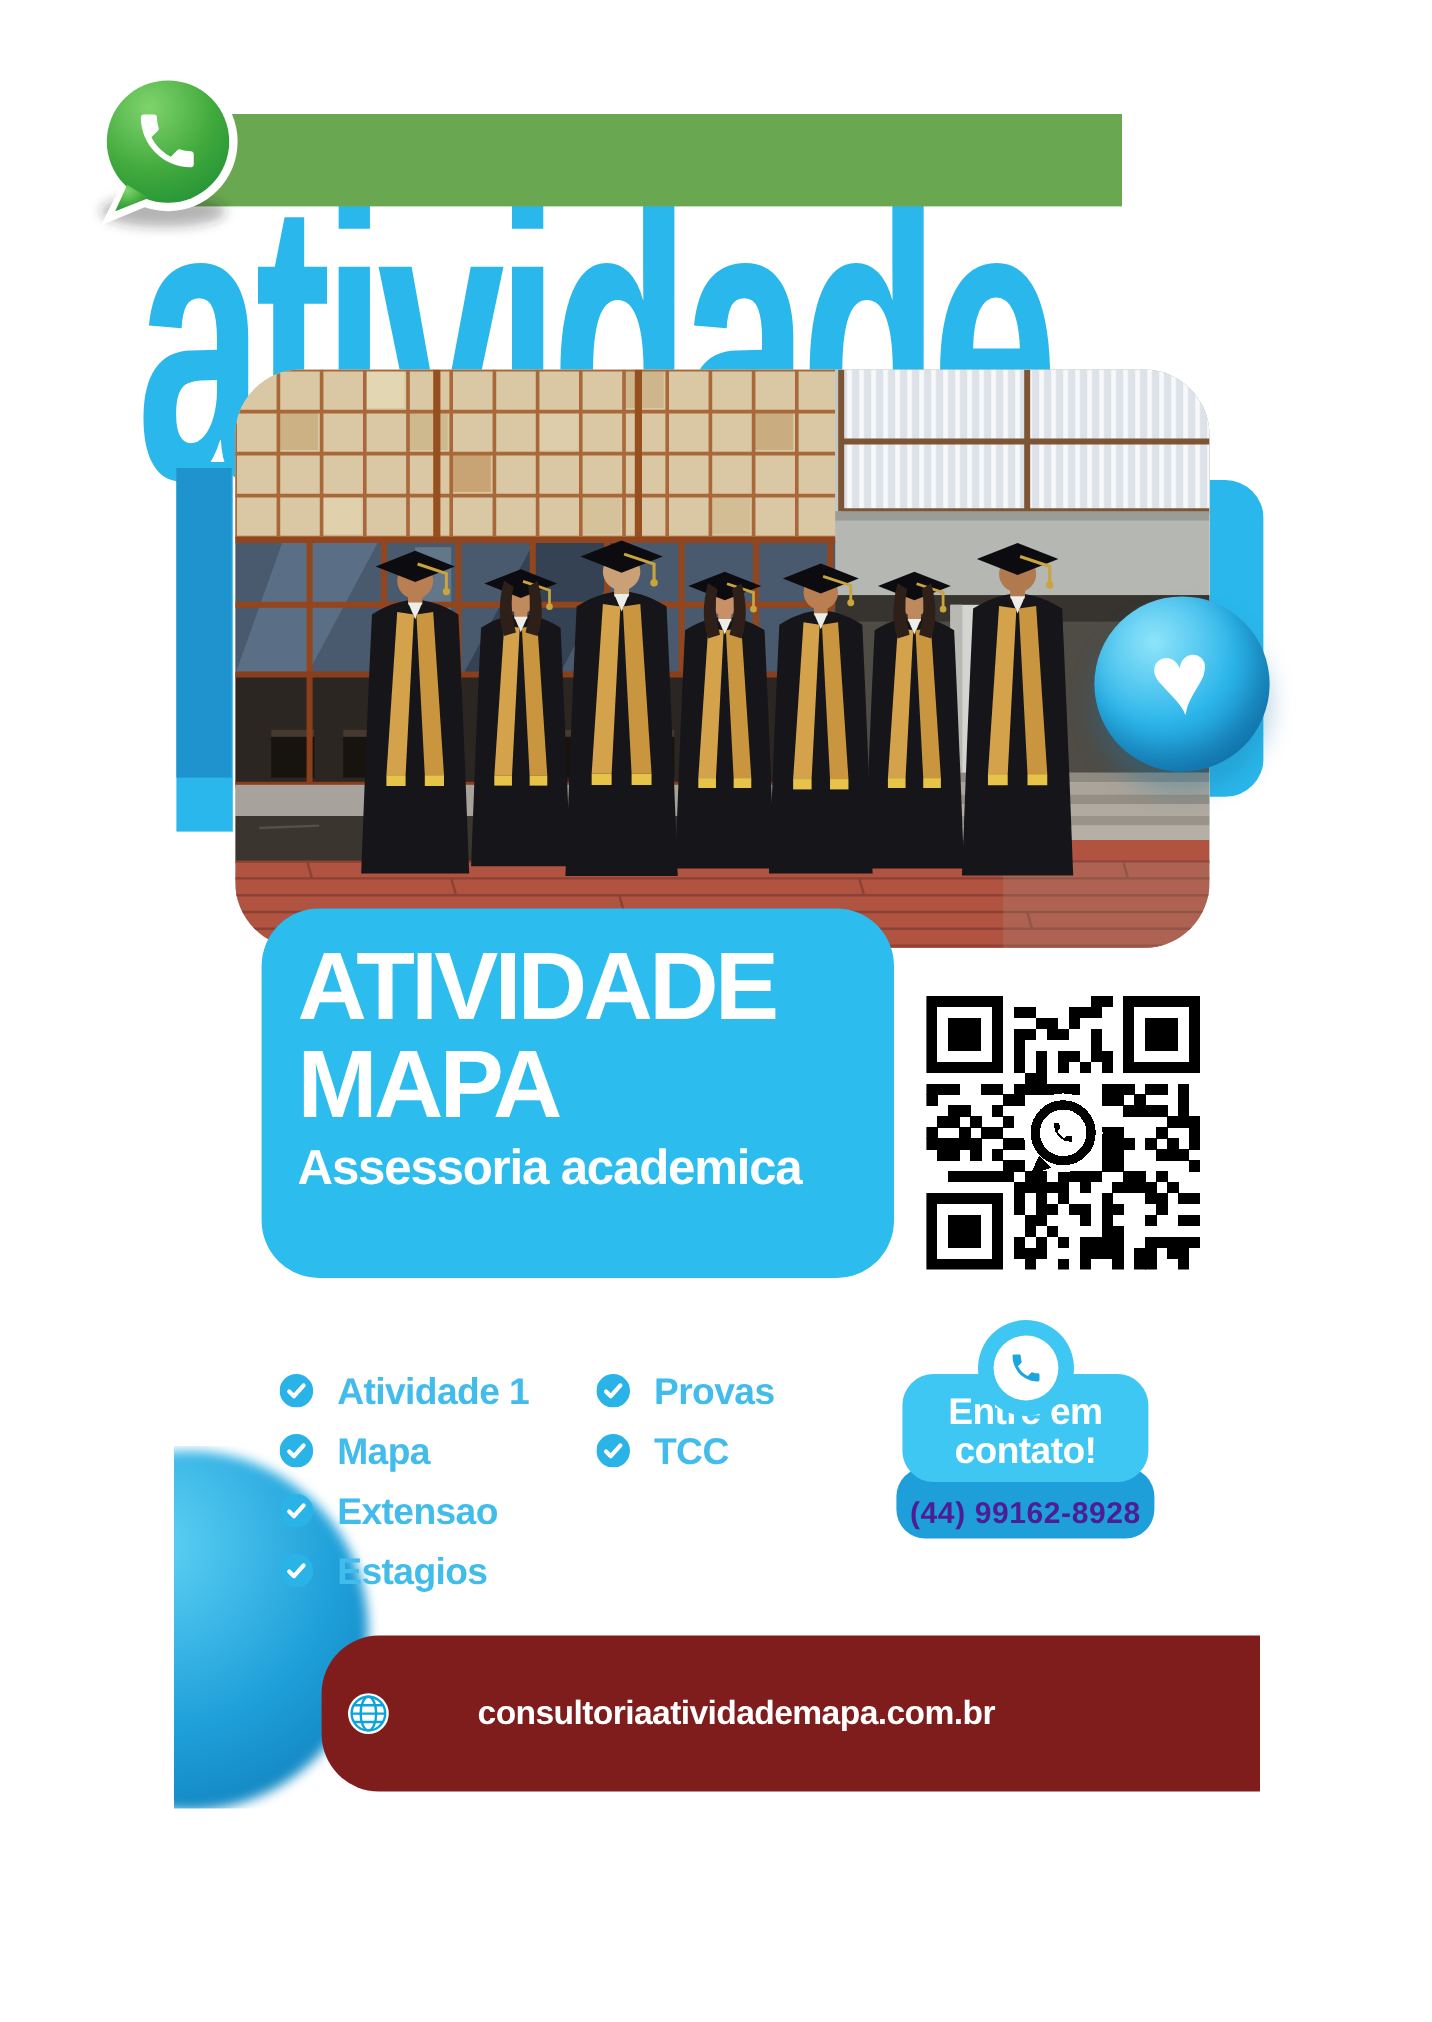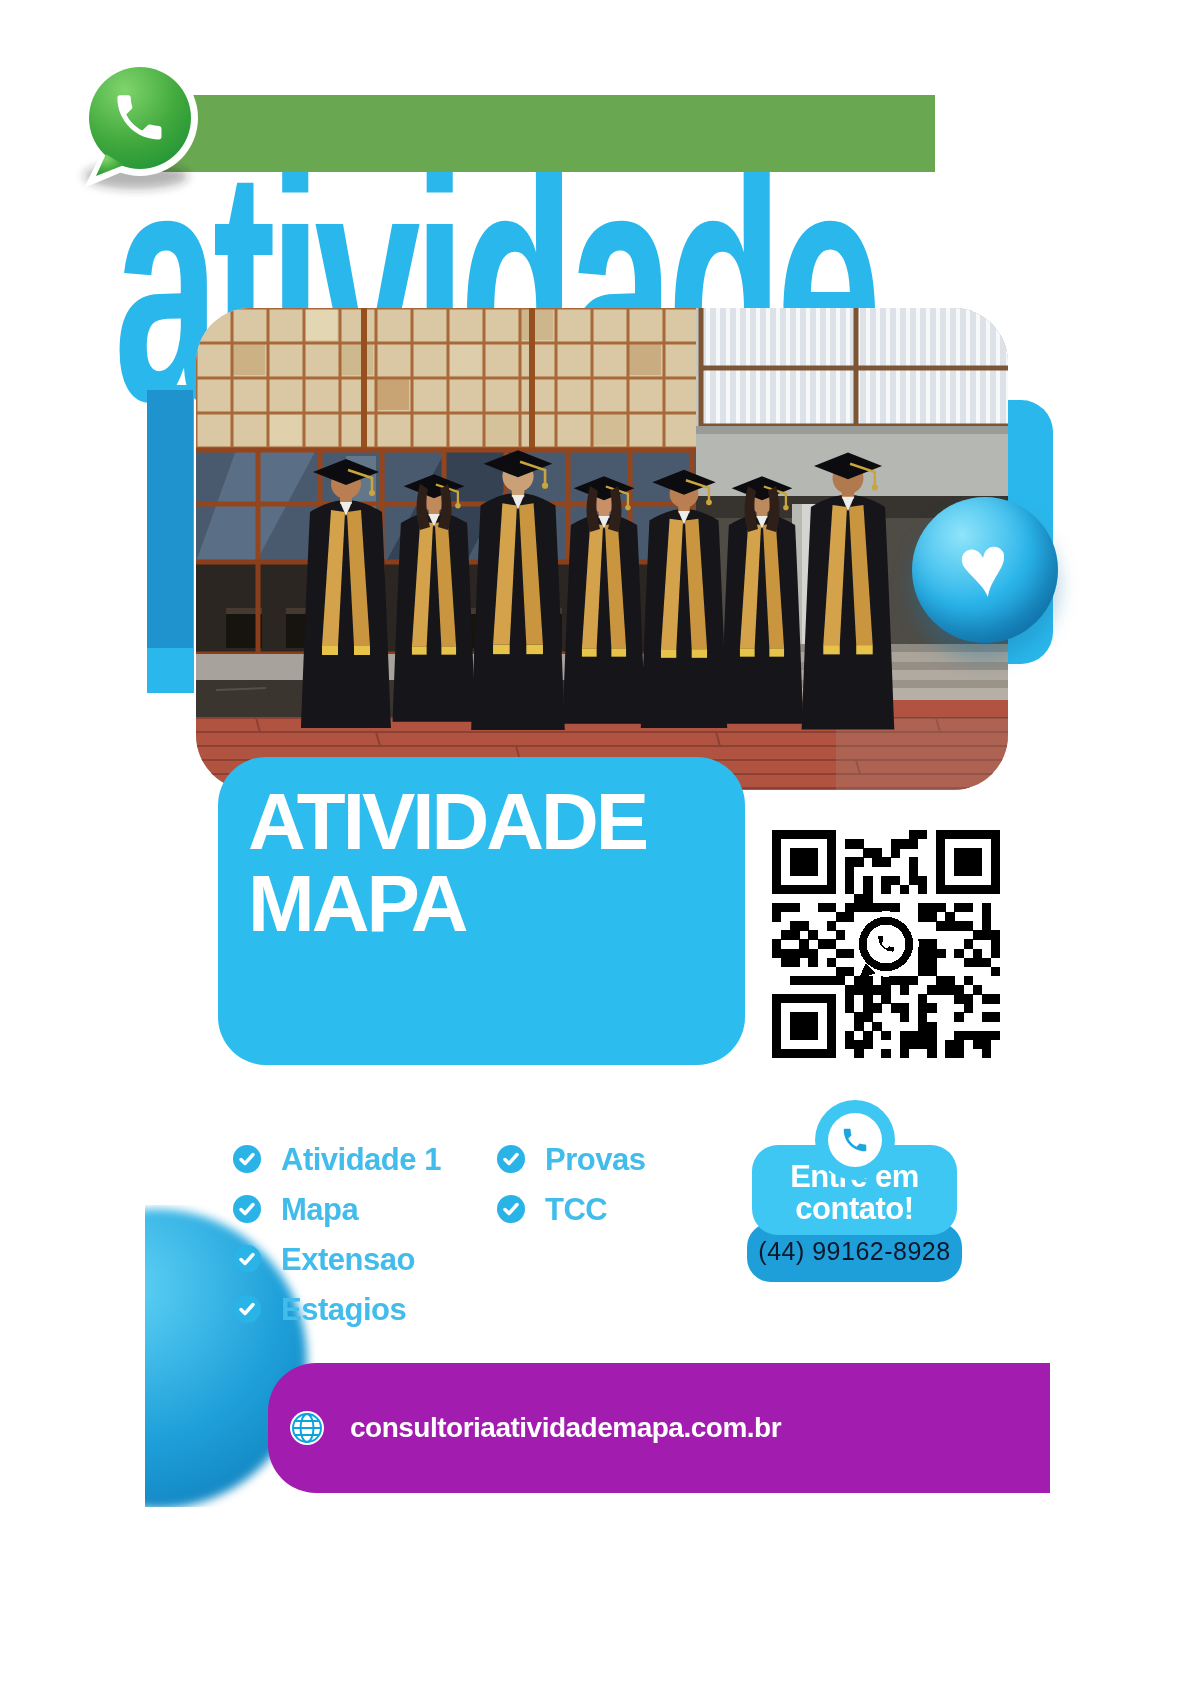--- a/index.html
+++ b/index.html
@@ -52,31 +52,31 @@
   .checklist{position:absolute;z-index:3;list-style:none;margin:0;padding:0;}
   .checklist.col-left{left:233px;top:1143px;}
   .checklist.col-right{left:497px;top:1143px;}
   .checklist li{display:flex;align-items:flex-start;margin-bottom:17px;}
   .checklist .chk{flex:0 0 28px;width:28px;height:28px;margin-top:2px;}
   .checklist .lbl{margin-left:20px;font-size:31px;line-height:33px;font-weight:700;color:#41BCEB;letter-spacing:-0.5px;}
 
   
   .phone-rect{position:absolute;left:747px;top:1223px;width:215px;height:59px;background:#1E9FD9;
     border-radius:24px;z-index:3;display:flex;align-items:flex-end;justify-content:center;}
-  .phone-number{color:#0f172a;font-weight:400;font-size:25px;line-height:25px;padding-bottom:18px;letter-spacing:0.5px;}
+  .phone-number{color:#4c1d95;font-weight:700;font-size:25px;line-height:25px;padding-bottom:8px;letter-spacing:0.5px;}
   .cta-rect{position:absolute;left:752px;top:1145px;width:205px;height:90px;background:#3EC7F3;
     border-radius:26px;z-index:4;display:flex;flex-direction:column;align-items:center;justify-content:center;padding-top:6px;box-sizing:border-box;}
   .cta-line{color:#fff;font-weight:700;font-size:31px;line-height:32px;letter-spacing:-0.5px;}
   .contact-circle{position:absolute;left:815px;top:1100px;width:80px;height:80px;border-radius:50%;
     background:#3EC7F3;z-index:5;display:flex;align-items:center;justify-content:center;}
   .contact-circle .inner{width:54px;height:54px;border-radius:50%;background:#fff;display:flex;align-items:center;justify-content:center;}
 
   
-  .website-bar{position:absolute;left:268px;top:1363px;width:782px;height:130px;background:#a21caf;
-    border-radius:48px 0 0 48px;z-index:3;display:flex;align-items:center;padding-left:20px;box-sizing:border-box;}
+  .website-bar{position:absolute;left:268px;top:1363px;width:782px;height:130px;background:#7f1d1d;
+    border-radius:48px 0 0 48px;z-index:3;display:flex;align-items:center;padding-left:20px;box-sizing:border-box;gap:48px;}
   .website-bar .globe{flex:0 0 38px;width:38px;height:38px;}
   .website-url{margin-left:24px;color:#fff;font-size:28px;font-weight:700;letter-spacing:-0.5px;}
 
   
   .footer-strip{position:absolute;left:0;top:1678px;width:1193px;height:7px;background:#0c0c0c;z-index:7;}
   .footer-specks{position:absolute;right:28px;top:1679px;width:118px;height:4px;z-index:8;opacity:.8;
     background:repeating-linear-gradient(90deg,#b33 0 5px,#123 5px 9px,#aa2 9px 13px,#0c0c0c 13px 22px);}
 </style>
 </head>
 <body>
@@ -297,20 +297,21 @@
     <span class="heart">♥</span>
   </div>
 
   <div class="left-sphere-clip">
     <div class="left-sphere"></div>
   </div>
 
   <div class="title-card">
     <div class="title-line">ATIVIDADE</div>
     <div class="title-line">MAPA</div>
+    <div class="subtitle">Assessoria academica</div>
   </div>
 
   <div class="qr">
     <svg id="qr-svg" viewBox="0 0 25 25" fill="#000" shape-rendering="crispEdges">
         <rect x="0" y="0" width="7" height="7"></rect>
         <rect x="1" y="1" width="5" height="5" fill="#fff"></rect>
         <rect x="2" y="2" width="3" height="3" fill="#000"></rect>
         <rect x="18" y="0" width="7" height="7"></rect>
         <rect x="19" y="1" width="5" height="5" fill="#fff"></rect>
         <rect x="20" y="2" width="3" height="3" fill="#000"></rect>

